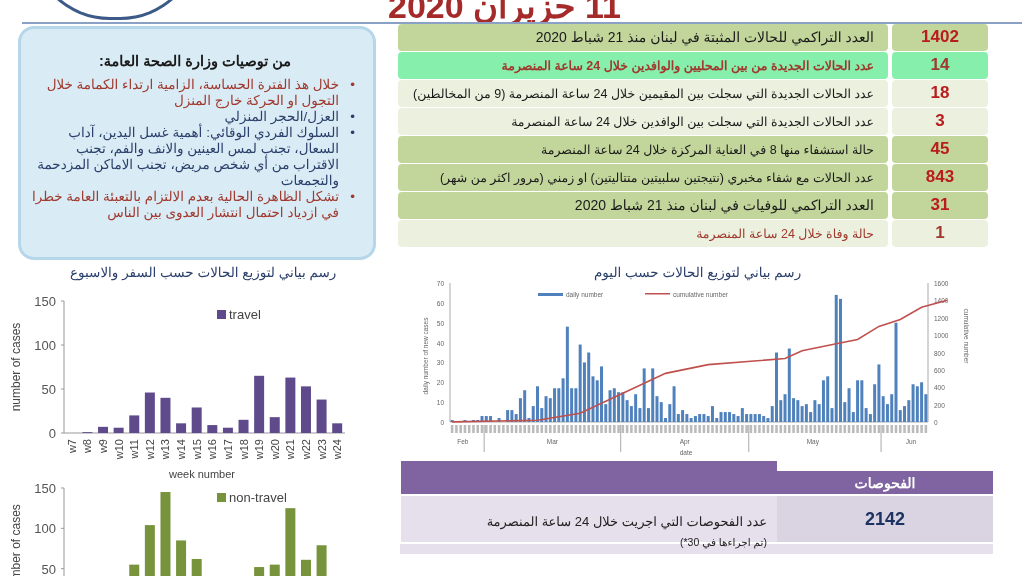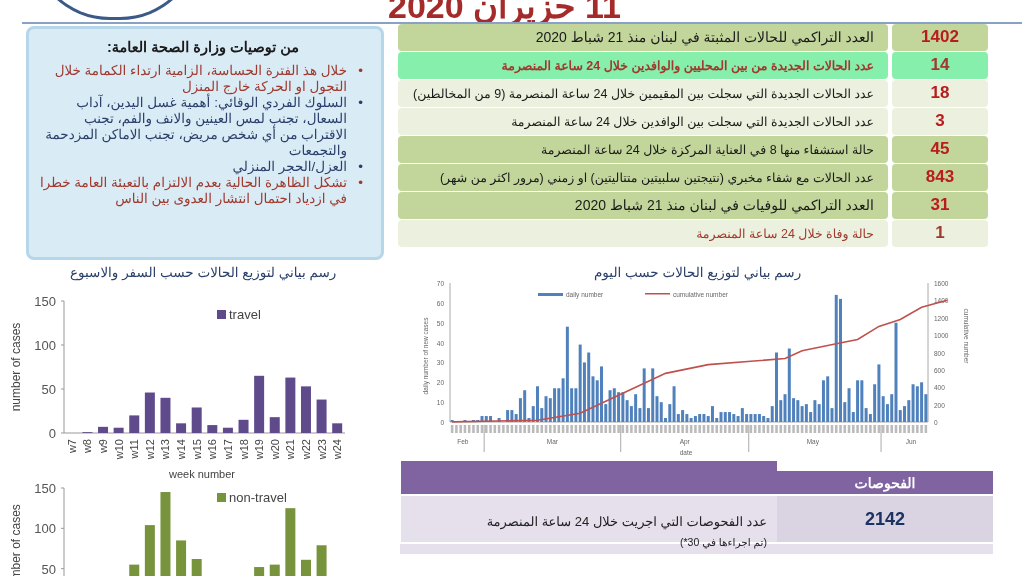--- a/index.html
+++ b/index.html
@@ -1,21 +1,21 @@
 <!DOCTYPE html>
 <html><head>
 <meta charset="utf-8">
 <style>
   * { box-sizing: border-box; margin: 0; padding: 0; }
   body { width: 1024px; height: 576px; overflow: hidden; background: #ffffff; font-family: "Liberation Sans", sans-serif; position: relative; }
   .logo-arc { position: absolute; left: 30px; top: -60px; width: 170px; height: 80px; border: 3px solid #3c5a88; border-top: none; border-radius: 0 0 90px 90px; }
   .page-title { position: absolute; left: 388px; top: -14px; font-size: 34px; font-weight: bold; color: #a52a2a; direction: rtl; white-space: nowrap; }
   .title-rule { position: absolute; left: 22px; top: 22px; width: 1000px; height: 2px; background: #8aa0c4; }
 
-  .reco { position: absolute; left: 26px; top: 26px; width: 358px; height: 234px; background: #d9ebf5; border: 3px solid #b6d6e9; border-radius: 8px; direction: rtl; padding: 10px 14px 6px 10px; }
+  .reco { position: absolute; left: 18px; top: 26px; width: 358px; height: 234px; background: #d9ebf5; border: 3px solid #b6d6e9; border-radius: 16px; direction: rtl; padding: 24px 14px 6px 10px; }
   .reco h3 { text-align: center; font-size: 14.5px; font-weight: bold; color: #1a1a1a; margin-bottom: 8px; }
   .reco ul { list-style: none; padding-right: 0; }
   .reco li { position: relative; padding-right: 20px; font-size: 13.5px; line-height: 16px; color: #2a3f6a; }
   .reco li::before { content: "•"; position: absolute; right: 4px; top: 0; color: #2a3f6a; }
   .reco li.red { color: #a0392e; }
   .reco li.red::before { color: #a0392e; }
 
   .stats { position: absolute; left: 398px; top: 24px; width: 590px; }
   .srow { display: flex; flex-direction: row-reverse; height: 26.5px; margin-bottom: 1.5px; }
   .snum { width: 96px; border-radius: 4px; display: flex; align-items: center; justify-content: center; font-weight: bold; font-size: 17px; color: #b91c1c; margin-left: 4px; }
@@ -46,22 +46,22 @@
 <body>
 
 <div class="logo-arc"></div>
 <div class="page-title">11 حزيران 2020</div>
 <div class="title-rule"></div>
 
 <div class="reco">
   <h3>من توصيات وزارة الصحة العامة:</h3>
   <ul id="reco-list">
       <li class="red">خلال هذ الفترة الحساسة، الزامية ارتداء الكمامة خلال التجول او الحركة خارج المنزل</li>
+      <li class="">العزل/الحجر المنزلي</li>
       <li class="">السلوك الفردي الوقائي: أهمية غسل اليدين، آداب السعال، تجنب لمس العينين والانف والفم، تجنب الاقتراب من أي شخص مريض، تجنب الاماكن المزدحمة والتجمعات</li>
-      <li class="">العزل/الحجر المنزلي</li>
       <li class="red">تشكل الظاهرة الحالية بعدم الالتزام بالتعبئة العامة خطرا في ازدياد احتمال انتشار العدوى بين الناس</li>
     </ul>
 </div>
 
 <div class="stats" id="stats">
     <div class="srow dark big">
       <div class="snum">1402</div>
       <div class="slab">العدد التراكمي للحالات المثبتة في لبنان منذ 21 شباط 2020</div>
     </div>
     <div class="srow mid redtxt">

